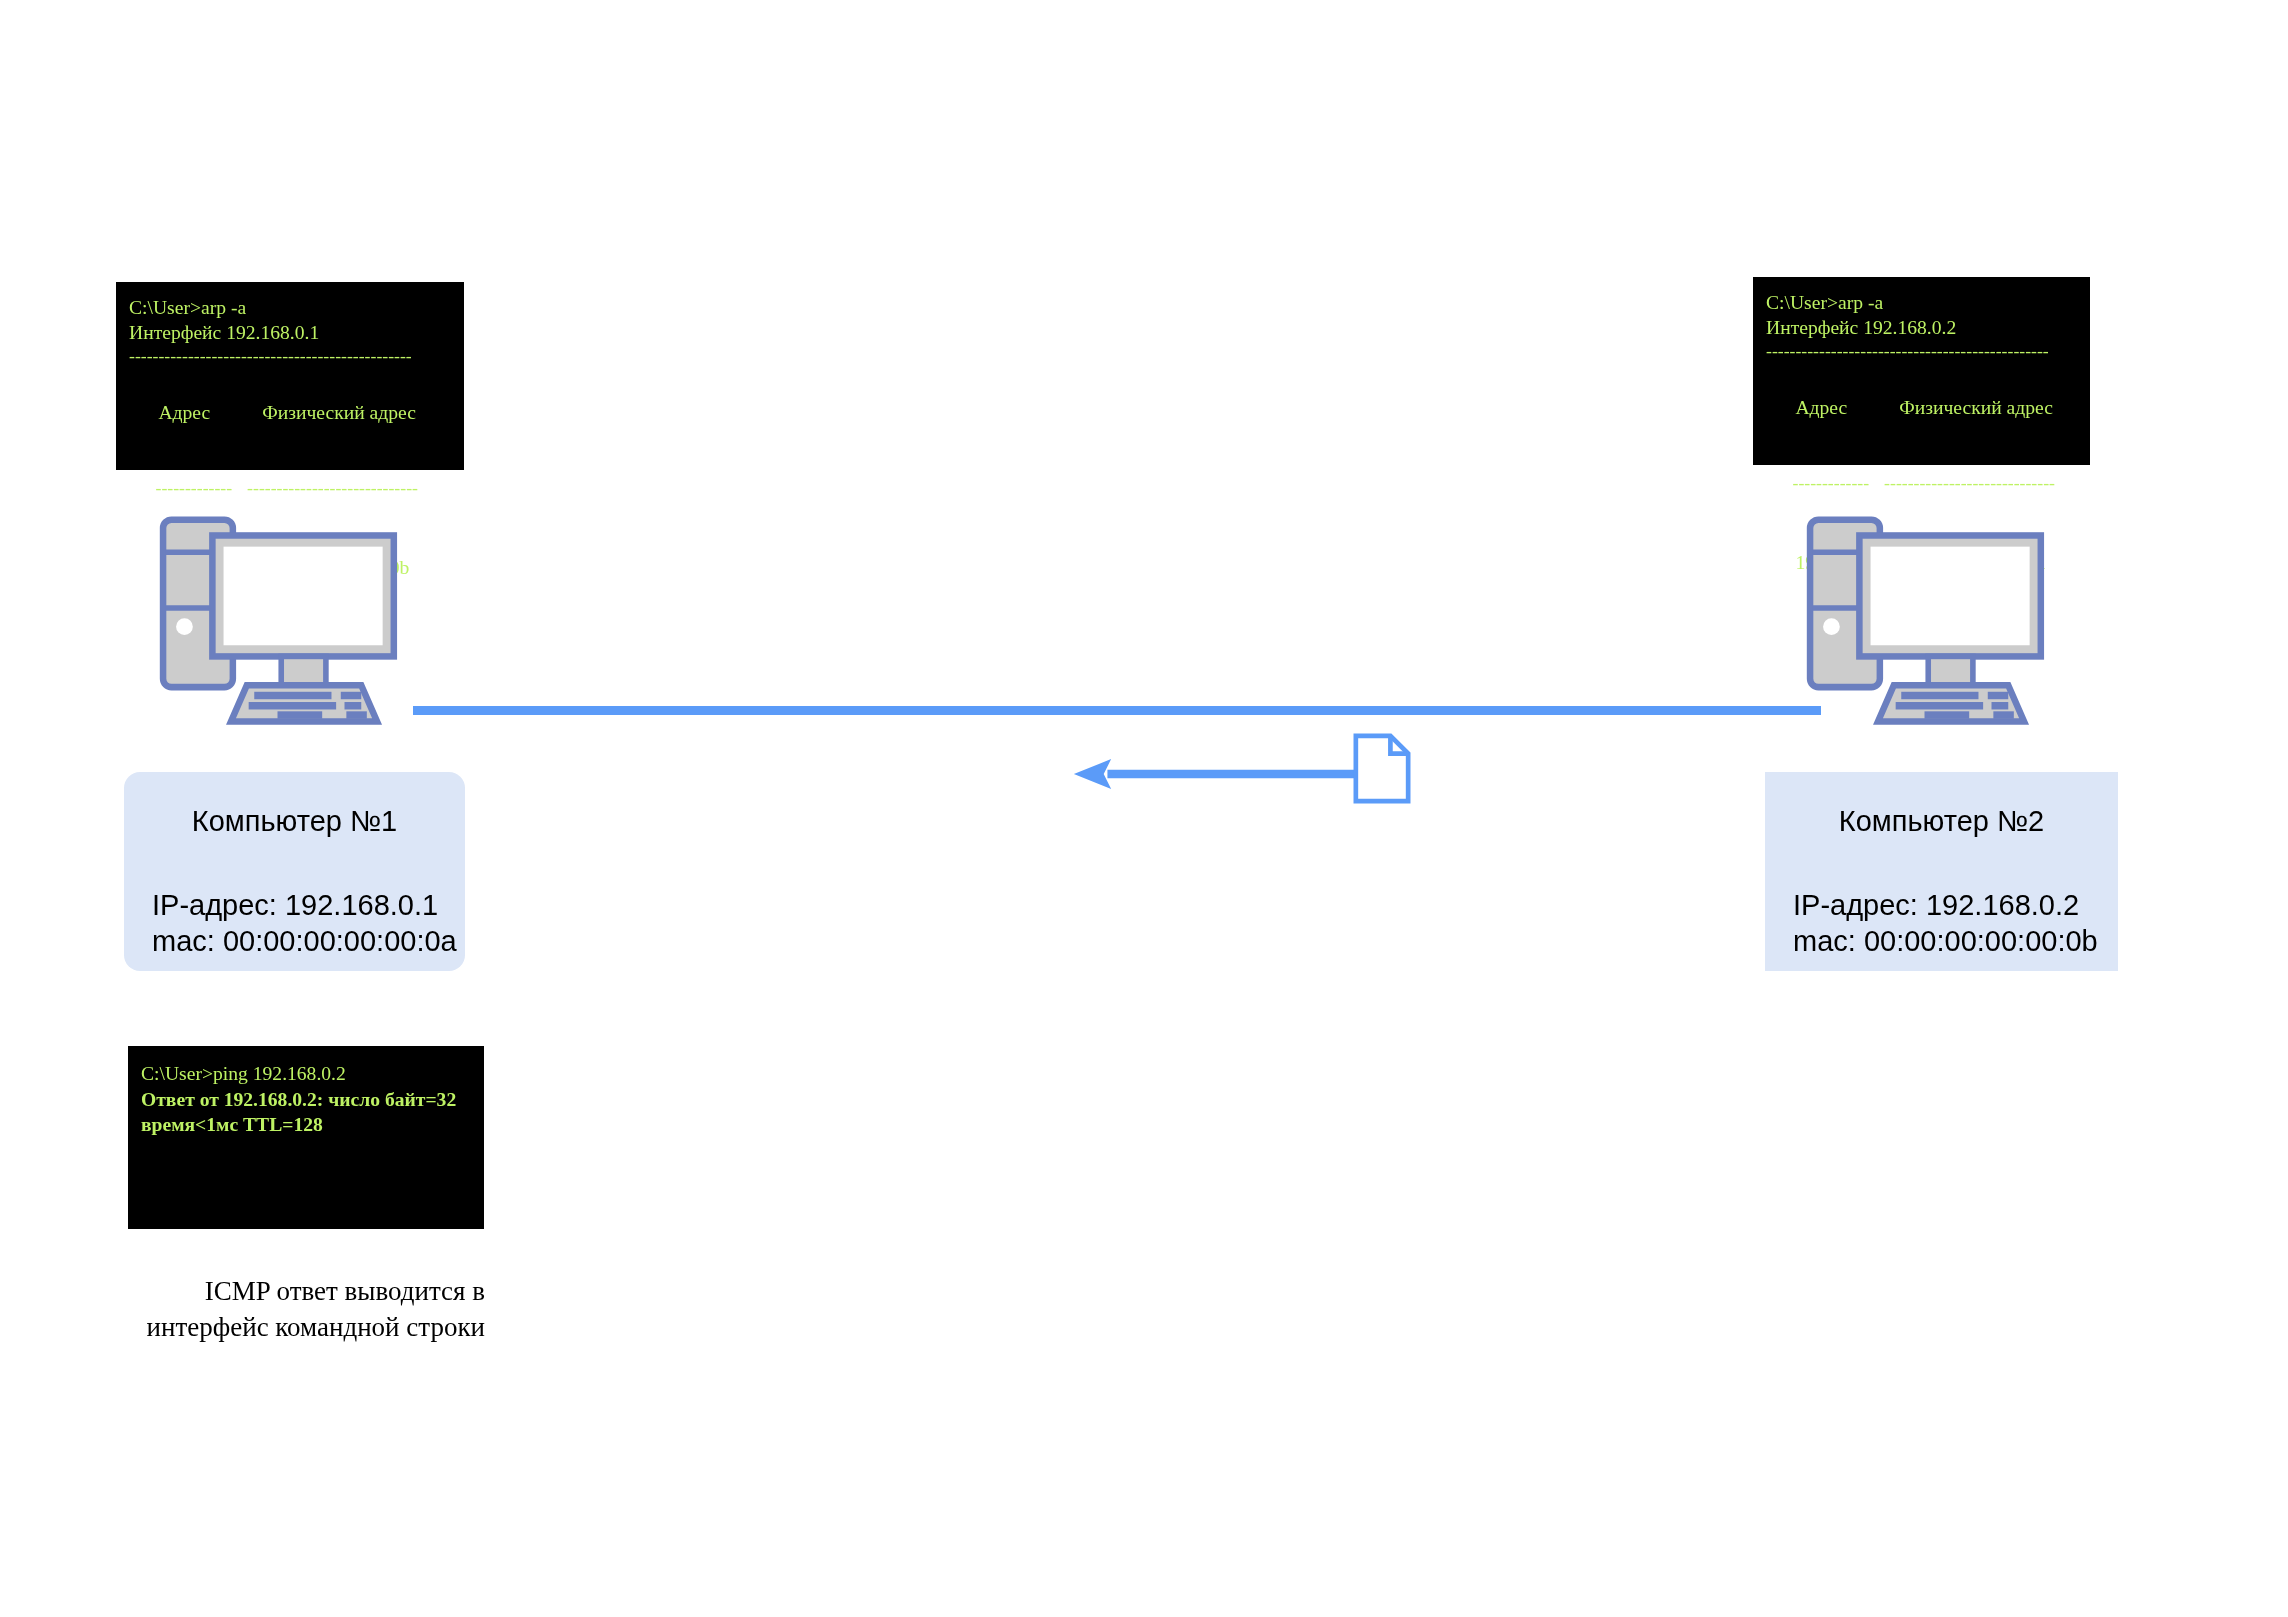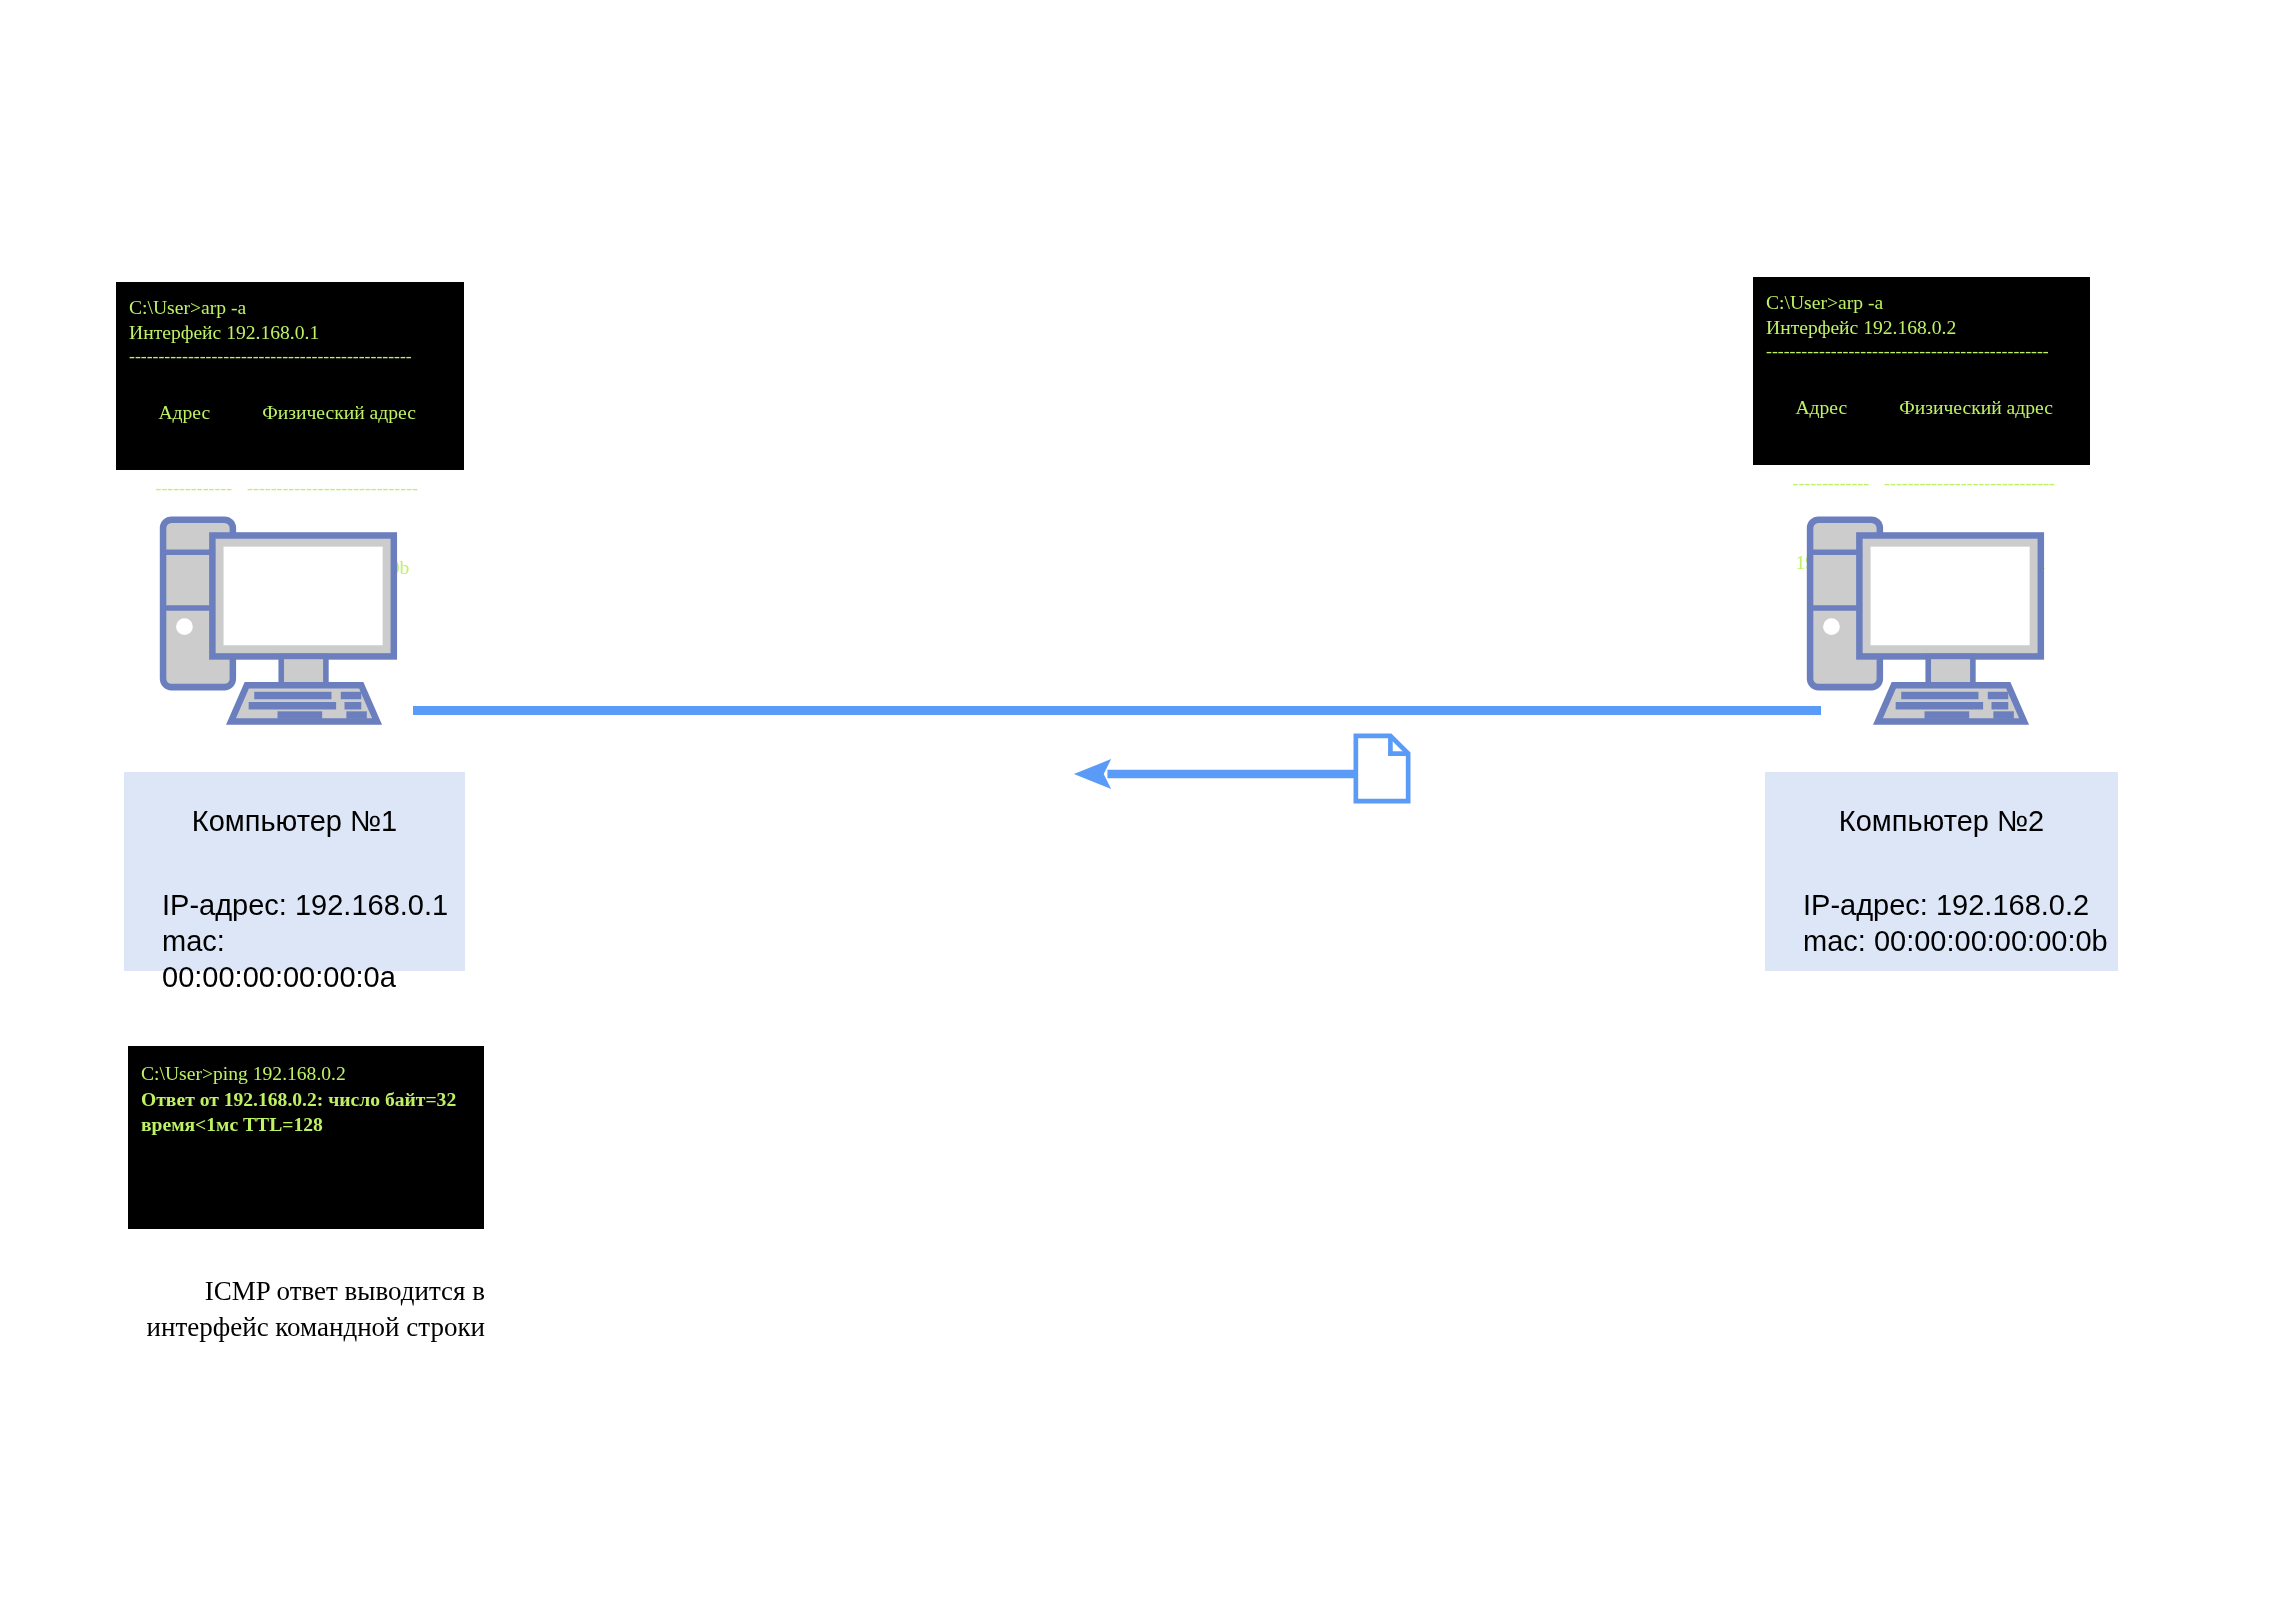--- a/index.html
+++ b/index.html
@@ -52,21 +52,21 @@
   .infobox .title {
     font-size: 29px;
     line-height: 1.2;
     margin-top: 32px;
   }
   .infobox .detail {
     font-size: 29px;
     line-height: 1.25;
     margin-top: 48px;
     text-align: left;
-    padding-left: 38px;
+    padding-left: 28px;
   }
 
   
   .doc-icmp {
     position: absolute;
     box-sizing: border-box;
   }
   .doc-icmp .doc-text {
     position: absolute;
     left: 11.2px;
@@ -192,21 +192,21 @@
     </svg>
   </div>
 
   <div class="smalldoc" style="left:1353px; top:733px; width:58px; height:71px;">
     <svg width="58" height="71" viewBox="0 0 62 76">
       <path d="M3 3 L40 3 L59 22 L59 73 L3 73 Z" fill="#ffffff" stroke="#5b9bf8" stroke-width="5"></path>
       <path d="M40 3 L40 22 L59 22" fill="none" stroke="#5b9bf8" stroke-width="5"></path>
     </svg>
   </div>
 
-  <div class="infobox" style="left:124px; top:772px; width:341px; height:199px;">
+  <div class="infobox" style="left:124px; top:772px; width:341px; height:199px;border-radius:16px;">
     <div class="title">Компьютер №1</div>
     <div class="detail">
       <div>IP-адрес: 192.168.0.1</div>
       <div>mac: 00:00:00:00:00:0a</div>
     </div>
   </div>
 
   <div class="infobox" style="left:1765px; top:772px; width:353px; height:199px;">
     <div class="title">Компьютер №2</div>
     <div class="detail">

